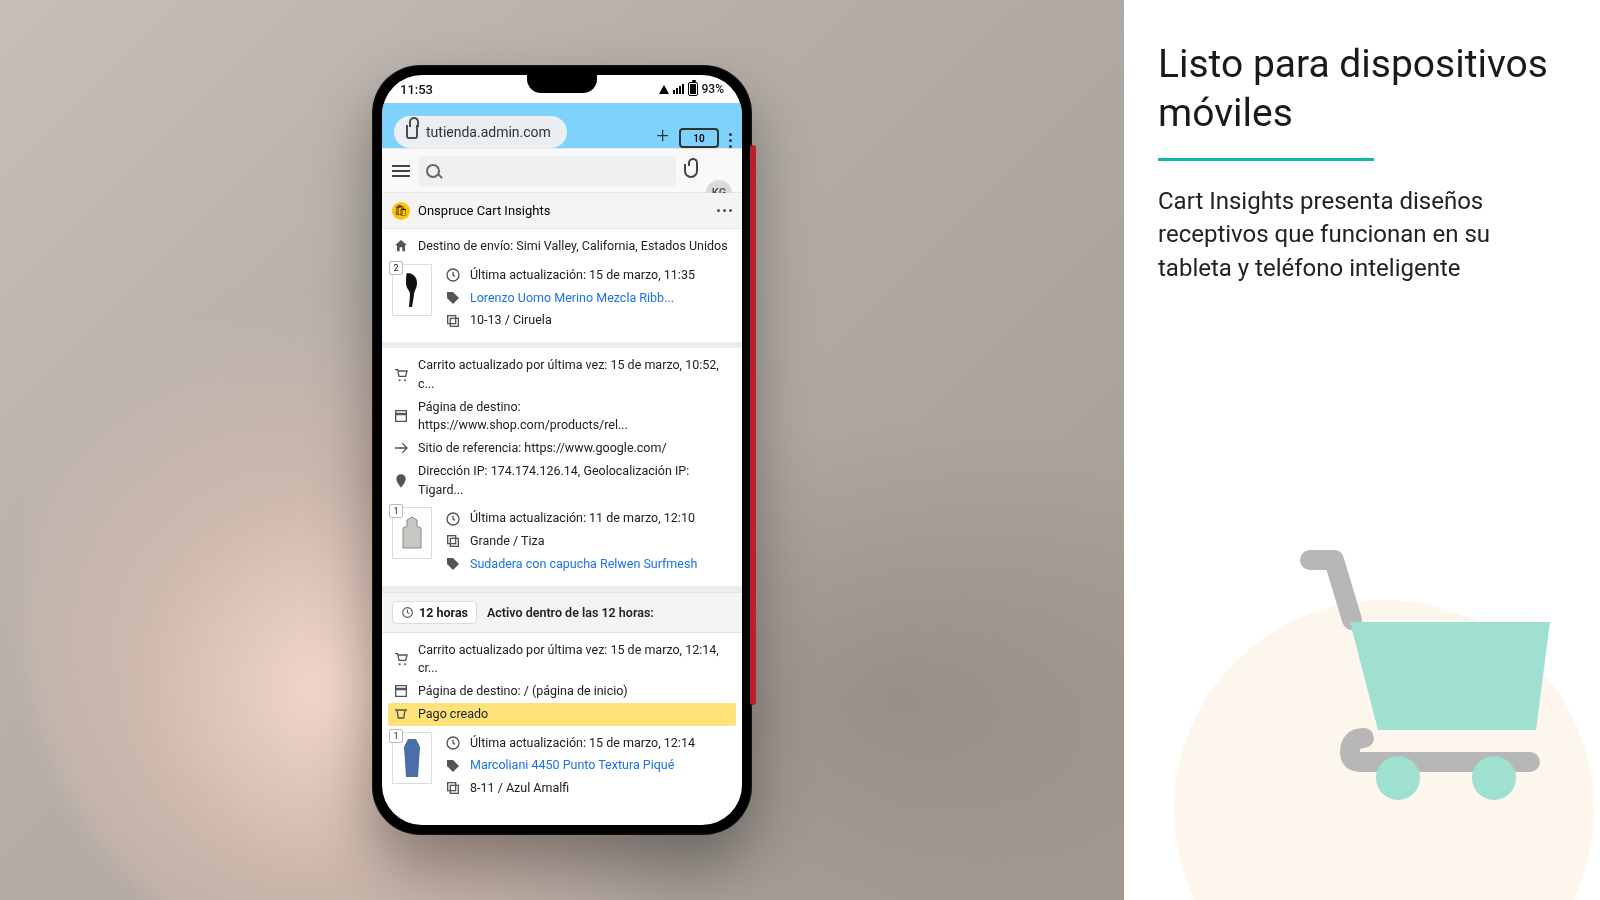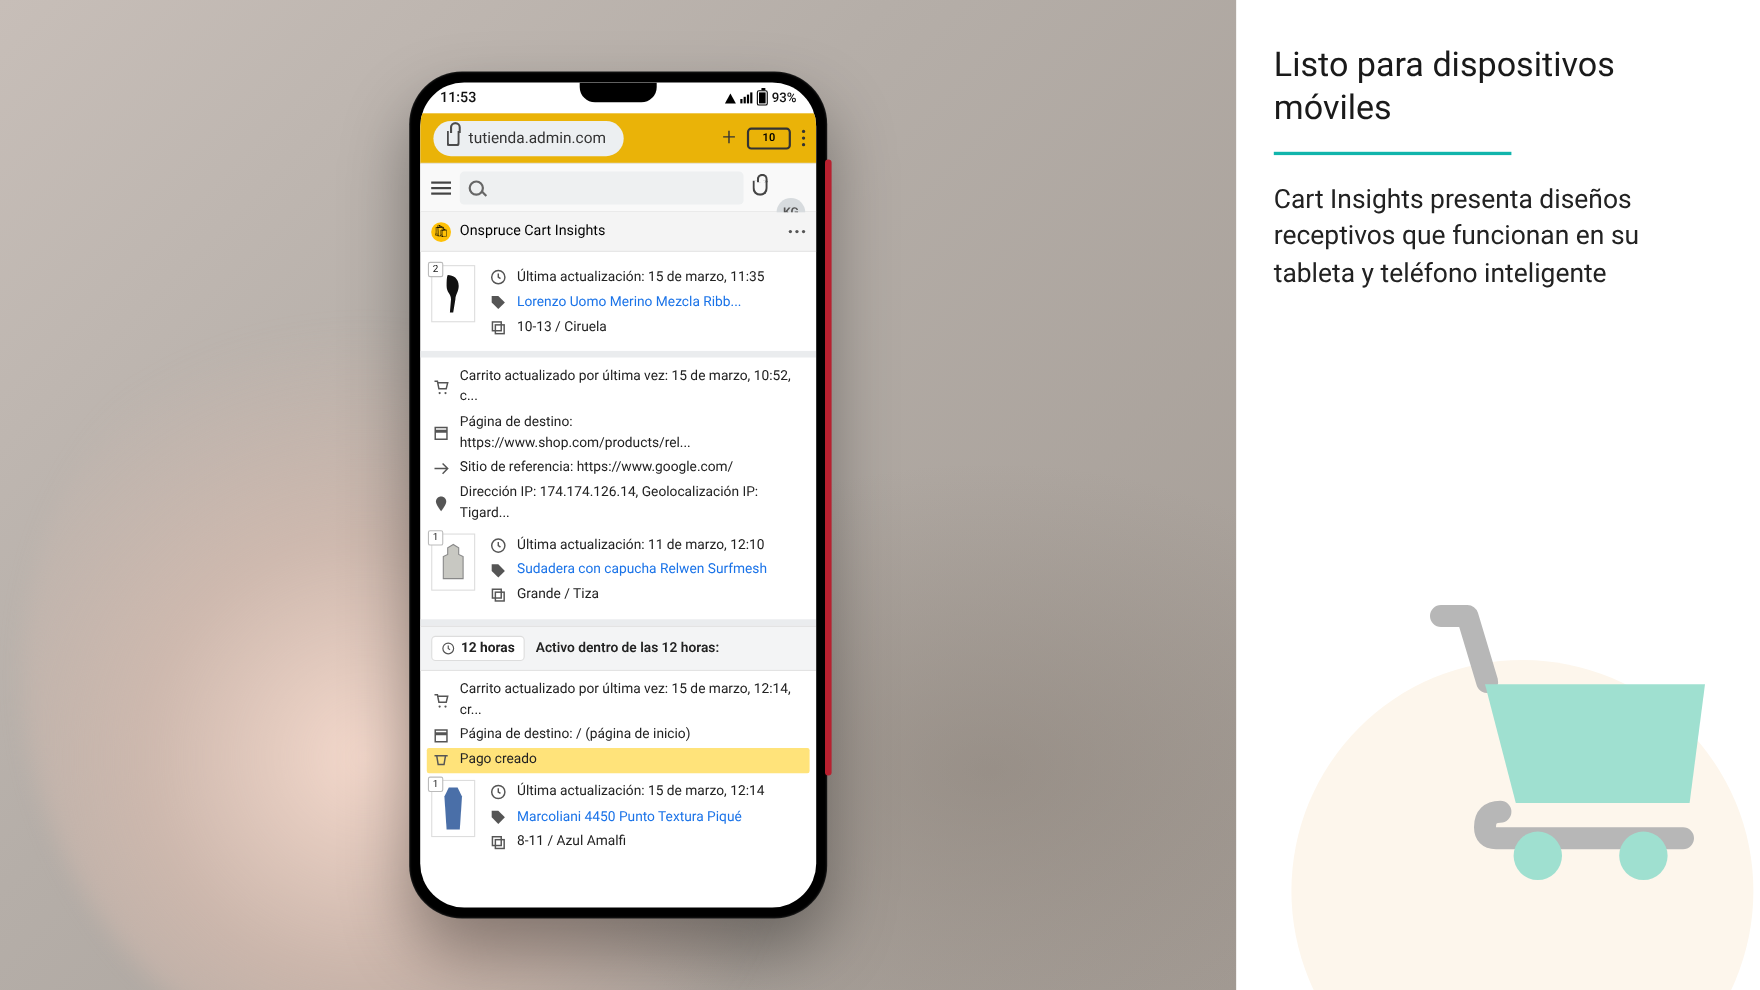--- a/index.html
+++ b/index.html
@@ -54,22 +54,22 @@
   .tri { width:0;height:0;border-left:5px solid transparent;border-right:5px solid transparent;border-bottom:9px solid #000;}
   .sig { display:flex; align-items:flex-end; gap:1px;}
   .sig i{ width:2px; background:#000;}
   .sig i:nth-child(1){height:4px}.sig i:nth-child(2){height:6px}.sig i:nth-child(3){height:8px}.sig i:nth-child(4){height:10px}
   .batt { width:10px;height:14px;border:1px solid #000;border-radius:2px;position:relative;display:inline-block;}
   .batt::before{content:"";position:absolute;inset:1px;background:#000;}
   .batt::after{content:"";position:absolute;top:-3px;left:3px;width:4px;height:2px;background:#000;border-radius:1px;}
 
   
   .browserbar {
-    height:46px; display:flex; align-items:center; gap:10px; padding:0 10px 0 12px;
-    border-bottom:1px solid #e6e6e6; background:#eab308;
+    height:46px; display:flex; align-items:flex-end; gap:10px; padding:0 10px 0 12px;
+    border-bottom:1px solid #e6e6e6; background:#7dd3fc;
   }
   .urlpill {
     flex:0 0 auto; display:flex; align-items:center; gap:8px;
     height:32px; padding:0 16px 0 12px; border-radius:16px; background:#eceff1;
     font-size:14px; color:#333;
   }
   .lock-icon{width:12px;height:14px;border:2px solid #4b4b4b;border-top:none;border-radius:0 0 3px 3px;position:relative;}
   .lock-icon::before{content:"";position:absolute;top:-8px;left:1px;width:6px;height:8px;border:2px solid #4b4b4b;border-bottom:none;border-radius:5px 5px 0 0;}
   .spacer{flex:1}
   .plus{font-size:22px;font-weight:300;color:#333;}
@@ -113,21 +113,21 @@
   .thumb .badge{position:absolute;top:-4px;left:-4px;width:14px;height:14px;background:#fff;border:1px solid #bbb;font-size:9px;display:flex;align-items:center;justify-content:center;border-radius:2px;}
   .plines{flex:1;}
 
   .divider-row{display:flex;align-items:center;gap:10px;padding:8px 10px;background:#f3f4f5;border-top:1px solid #e3e3e3;border-bottom:1px solid #e3e3e3;font-size:12.5px;}
   .chip{display:flex;align-items:center;gap:5px;background:#fff;border:1px solid #ddd;border-radius:4px;padding:3px 8px;font-weight:700;}
 
   
   .rightpanel{
     width:476px;height:900px;padding:40px 40px 0 34px;position:relative;background:#fff;
   }
-  .rtitle{font-size:31px;font-weight:400;line-height:1.25;color:#1a1a1a;margin-bottom:20px;}
+  .rtitle{font-size:39px;font-weight:400;line-height:1.25;color:#1a1a1a;margin-bottom:20px;}
   .rule{height:3px;width:216px;background:#11b5ac;margin-bottom:24px;}
   .rdesc{font-size:24px;line-height:1.4;color:#222;max-width:340px;}
   .circle{position:absolute;bottom:-120px;left:50px;width:420px;height:420px;border-radius:50%;background:#fdf6ec;}
   .cart-illus{position:absolute;bottom:100px;right:30px;}
 </style>
 </head>
 <body>
 
 <div class="left">
   <div class="hand"></div>
@@ -187,20 +187,28 @@
         <span class="hdots">
             <i></i>
             <i></i>
             <i></i>
           </span>
       </div>
 
       <div class="scroll">
 
         <div class="block">
+          <div class="row">
+            <span class="ico">
+                <svg viewBox="0 0 24 24">
+                  <path d="M12 3l9 8h-3v9h-4v-6H10v6H6v-9H3z"></path>
+                </svg>
+              </span>
+            <span>Destino de envío: Simi Valley, California, Estados Unidos</span>
+          </div>
           <div class="product">
             <div class="thumb">
               <span class="badge">2</span>
               <svg width="26" height="38" viewBox="0 0 26 38">
                   <path d="M8 2c5 0 10 3 10 10 0 5-3 8-3 12l-2 12h-3l1-12c0-5-4-6-4-12 0-4 0-8 1-10z" fill="#111"></path>
                 </svg>
             </div>
             <div class="plines">
               <div class="row">
                   <span class="ico">
@@ -280,33 +288,33 @@
                     <svg viewBox="0 0 24 24">
                       <circle cx="12" cy="12" r="9" fill="none" stroke="#555" stroke-width="2"></circle>
                       <path d="M12 7v5l3 2" stroke="#555" stroke-width="2" fill="none"></path>
                     </svg>
                   </span>
                   <span>Última actualización: 11 de marzo, 12:10</span>
                 </div>
               <div class="row">
                   <span class="ico">
                     <svg viewBox="0 0 24 24">
-                      <path d="M21 12l-9 9-9-9V3h9z"></path>
-                    </svg>
-                  </span>
-                  <span class="link">Sudadera con capucha Relwen Surfmesh</span>
-                </div>
-              <div class="row">
-                  <span class="ico">
-                    <svg viewBox="0 0 24 24">
                       <rect x="8" y="8" width="12" height="12" fill="none" stroke="#555" stroke-width="2"></rect>
                       <rect x="4" y="4" width="12" height="12" fill="none" stroke="#555" stroke-width="2"></rect>
                     </svg>
                   </span>
                   <span>Grande / Tiza</span>
+                </div>
+              <div class="row">
+                  <span class="ico">
+                    <svg viewBox="0 0 24 24">
+                      <path d="M21 12l-9 9-9-9V3h9z"></path>
+                    </svg>
+                  </span>
+                  <span class="link">Sudadera con capucha Relwen Surfmesh</span>
                 </div>
             </div>
           </div>
         </div>
 
         <div class="divider-row">
           <span class="chip">
             <svg width="13" height="13" viewBox="0 0 24 24">
                 <circle cx="12" cy="12" r="9" fill="none" stroke="#555" stroke-width="2"></circle>
                 <path d="M12 7v5l3 2" stroke="#555" stroke-width="2" fill="none"></path>

